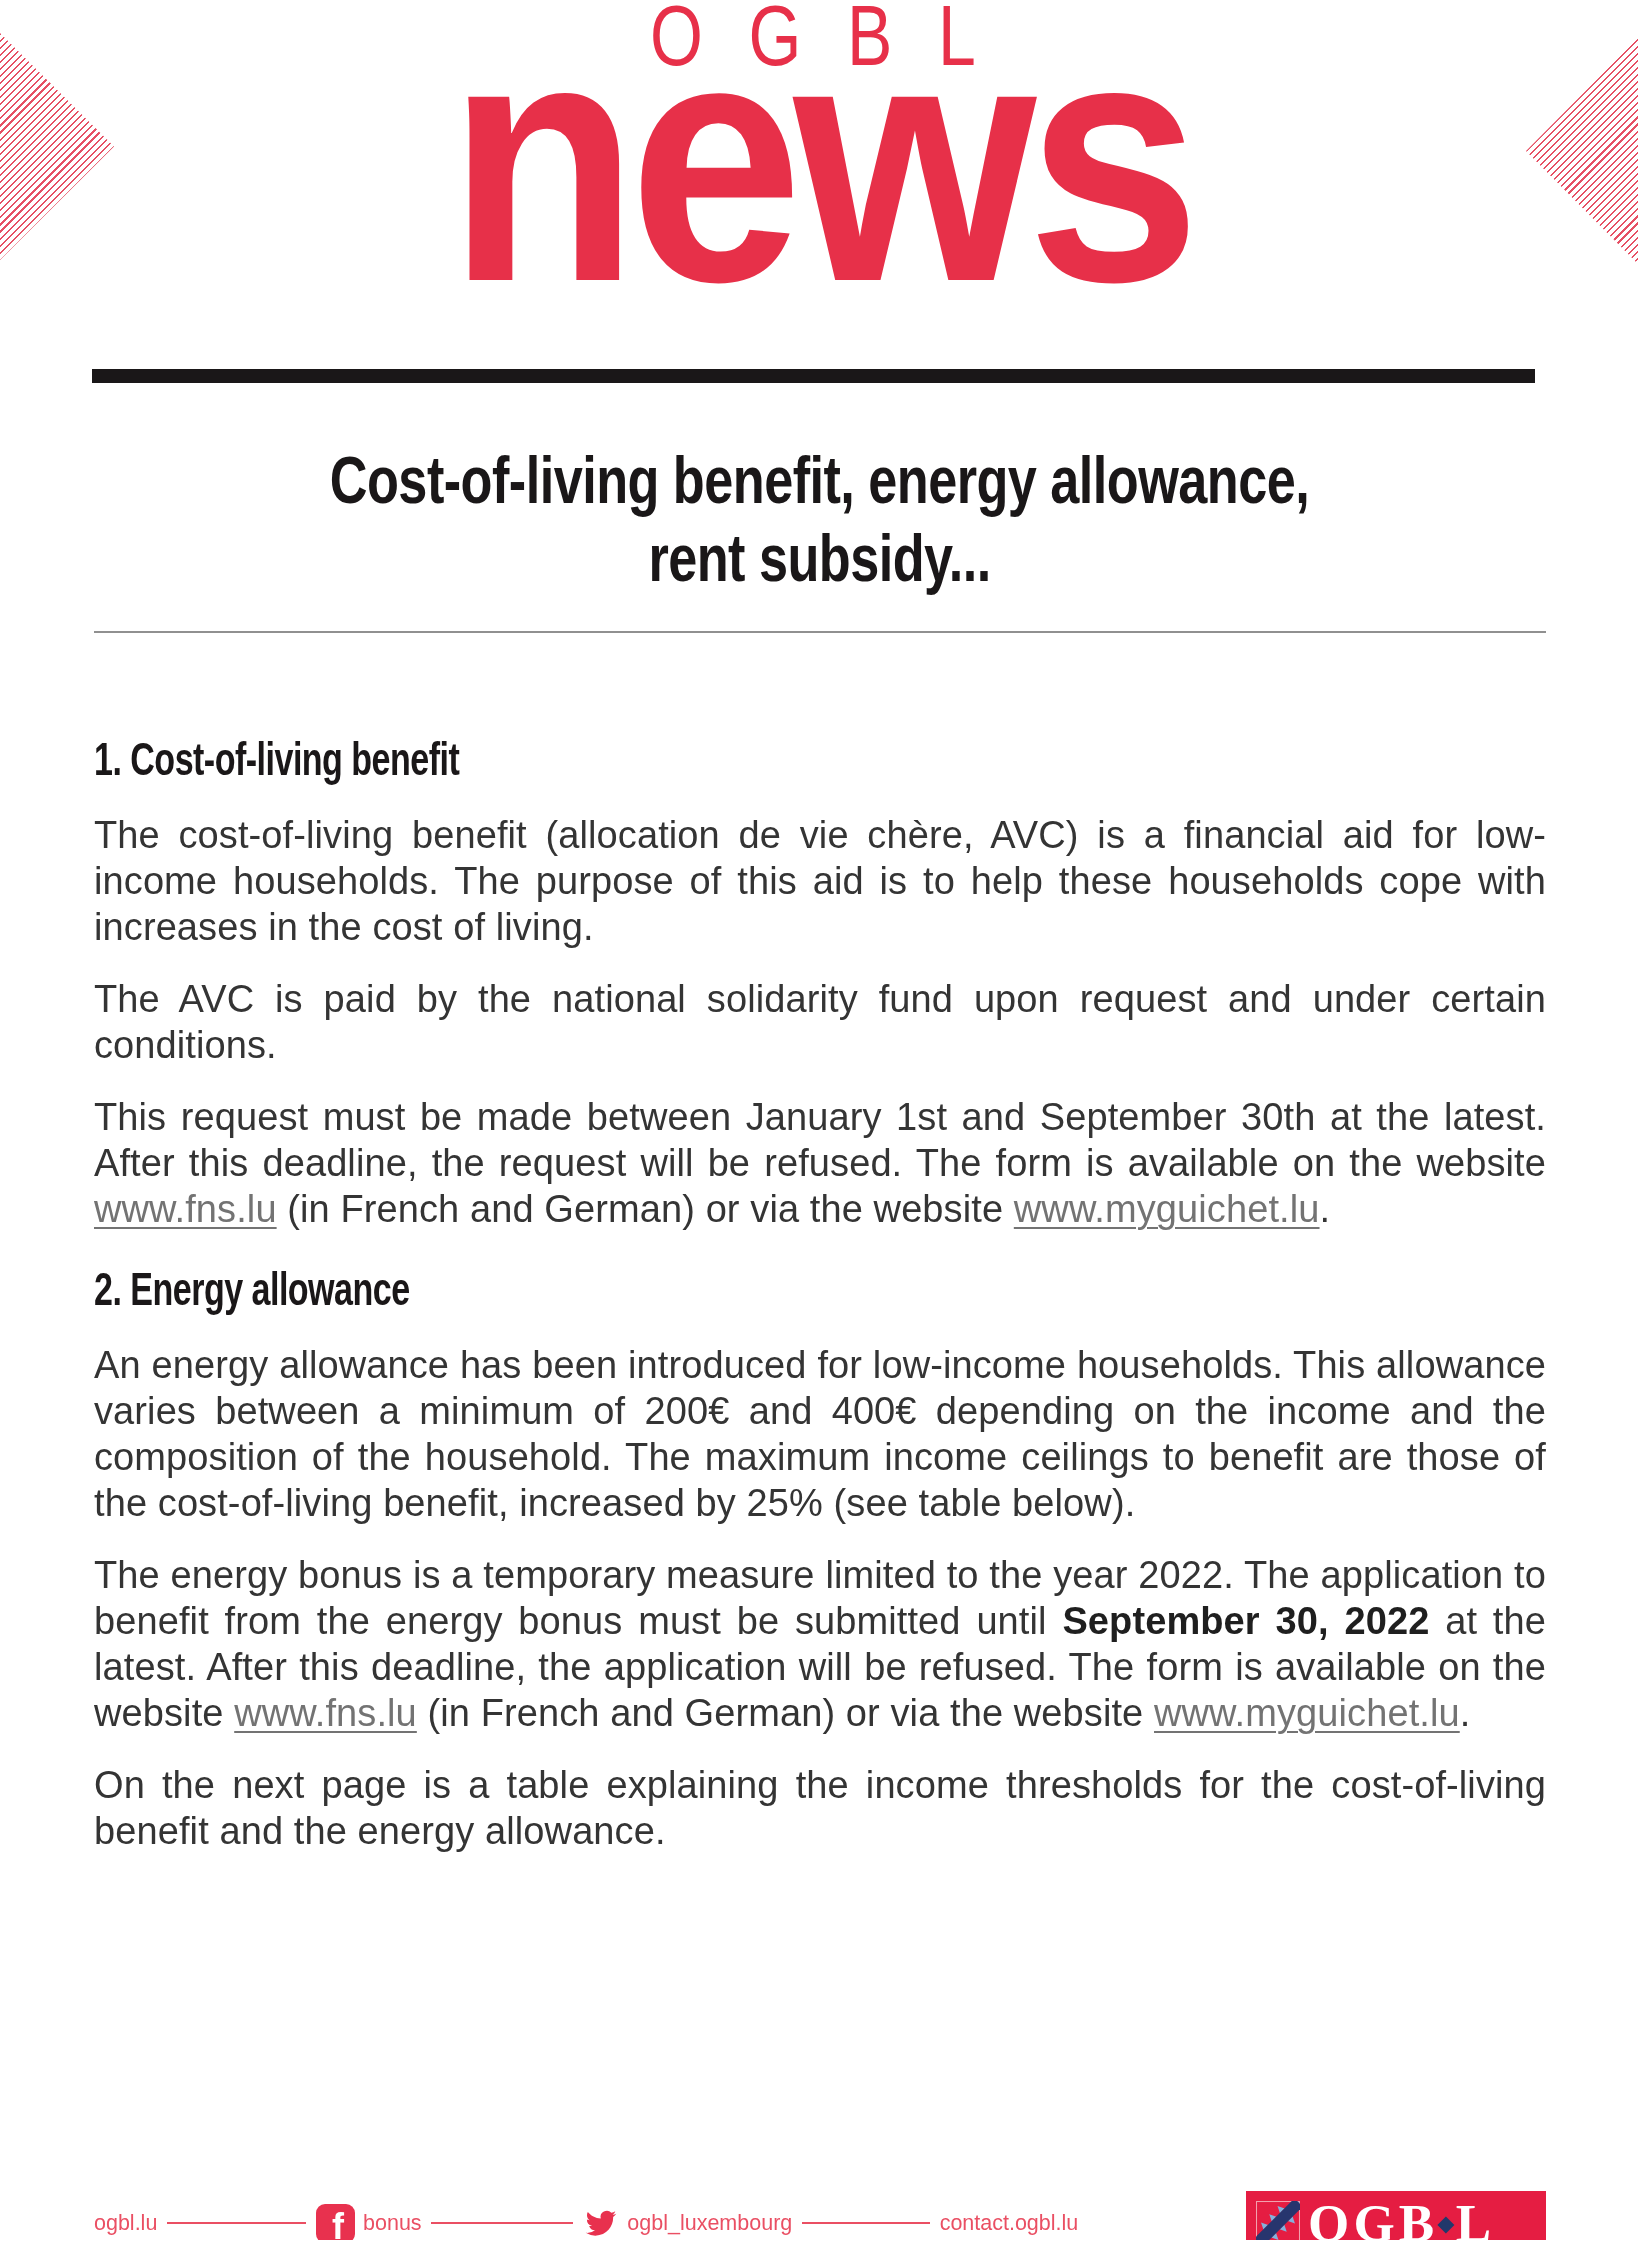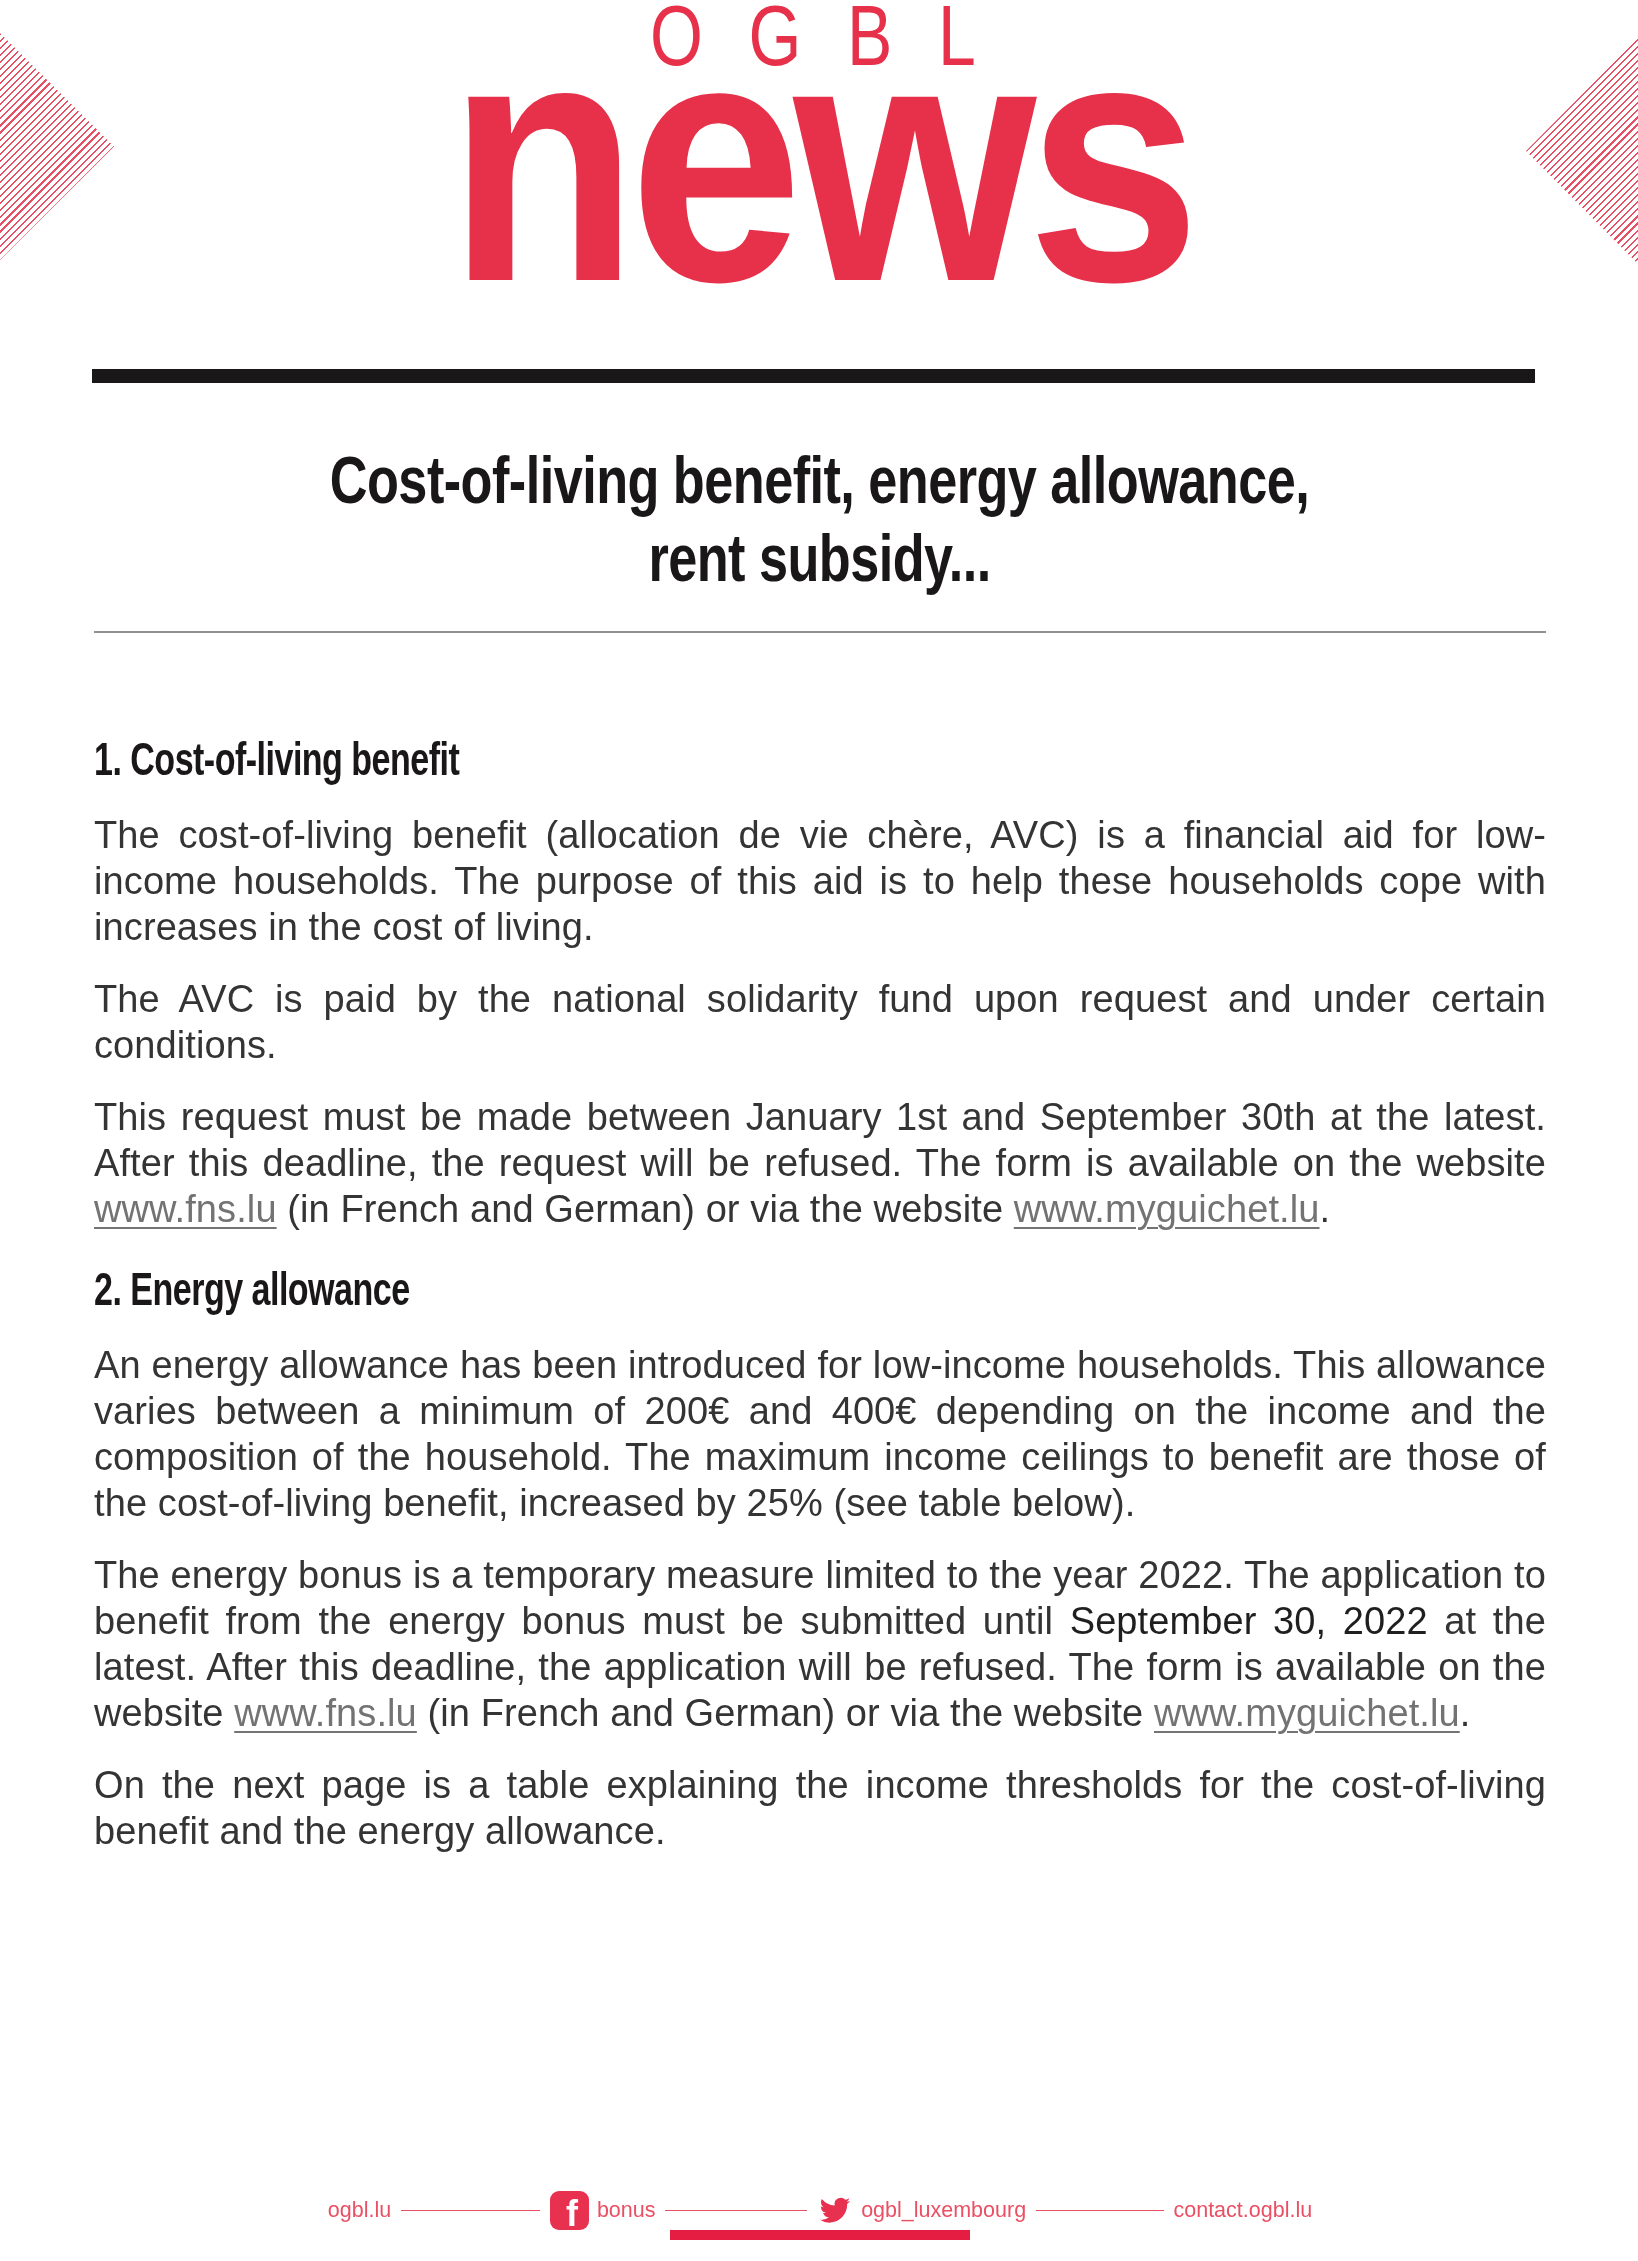--- a/index.html
+++ b/index.html
@@ -25,26 +25,26 @@
          font-size:67px;line-height:78px;font-weight:700;letter-spacing:-0.7px;transform:scaleX(.78);}
 
   .thin-rule{position:absolute;top:631px;left:94px;width:1452px;height:1.7px;background:#909090;border:0;margin:0;}
 
   
   .article{position:absolute;top:735px;left:94px;width:1452px;color:#343434;}
   .article section + section{margin-top:33px;}
   .article h2{margin:0 0 28px 0;font-size:46px;line-height:49px;font-weight:700;color:#1a1718;
               letter-spacing:-0.7px;transform:scaleX(.74);transform-origin:left center;}
   .article p{margin:0 0 26px 0;font-size:38px;line-height:46px;text-align:justify;letter-spacing:0.1px;}
-  .article p.bold, .article .bold{font-weight:400;color:#1f1f1f;margin-top:45px;}
+  .article p.bold, .article .bold{font-weight:700;color:#1f1f1f;margin-top:45px;}
   .article a.link{color:#737373;text-decoration:underline;text-decoration-thickness:1.7px;text-underline-offset:4.9px;}
 
   
   .footer{position:absolute;left:94px;right:93px;top:2191px;height:64px;
-          display:flex;align-items:center;justify-content:space-between;flex-direction:column;}
+          display:flex;align-items:center;justify-content:space-between;}
   .f-links{display:flex;align-items:center;font-size:21.5px;color:#ea4f63;white-space:nowrap;}
   .fline{display:inline-block;height:1.4px;background:#ea4f63;margin:0 9.7px;}
   .fline.w1{width:139px}.fline.w2{width:142px}.fline.w3{width:128px}
   .fb-badge{width:39px;height:39px;background:#e8314e;border-radius:9px;margin-right:8.3px;
             display:flex;align-items:flex-end;justify-content:center;overflow:hidden;}
   .fb-badge span{color:#fff;font-weight:700;font-size:36px;line-height:33px;margin-right:-5.6px;}
   .tw-icon{margin-right:8.3px;display:flex;align-items:center;}
   .tw-icon svg{width:36px;height:30.5px;fill:#e8314e;}
 
   .logo{width:300px;height:64px;background:#e51d42;display:flex;align-items:center;

